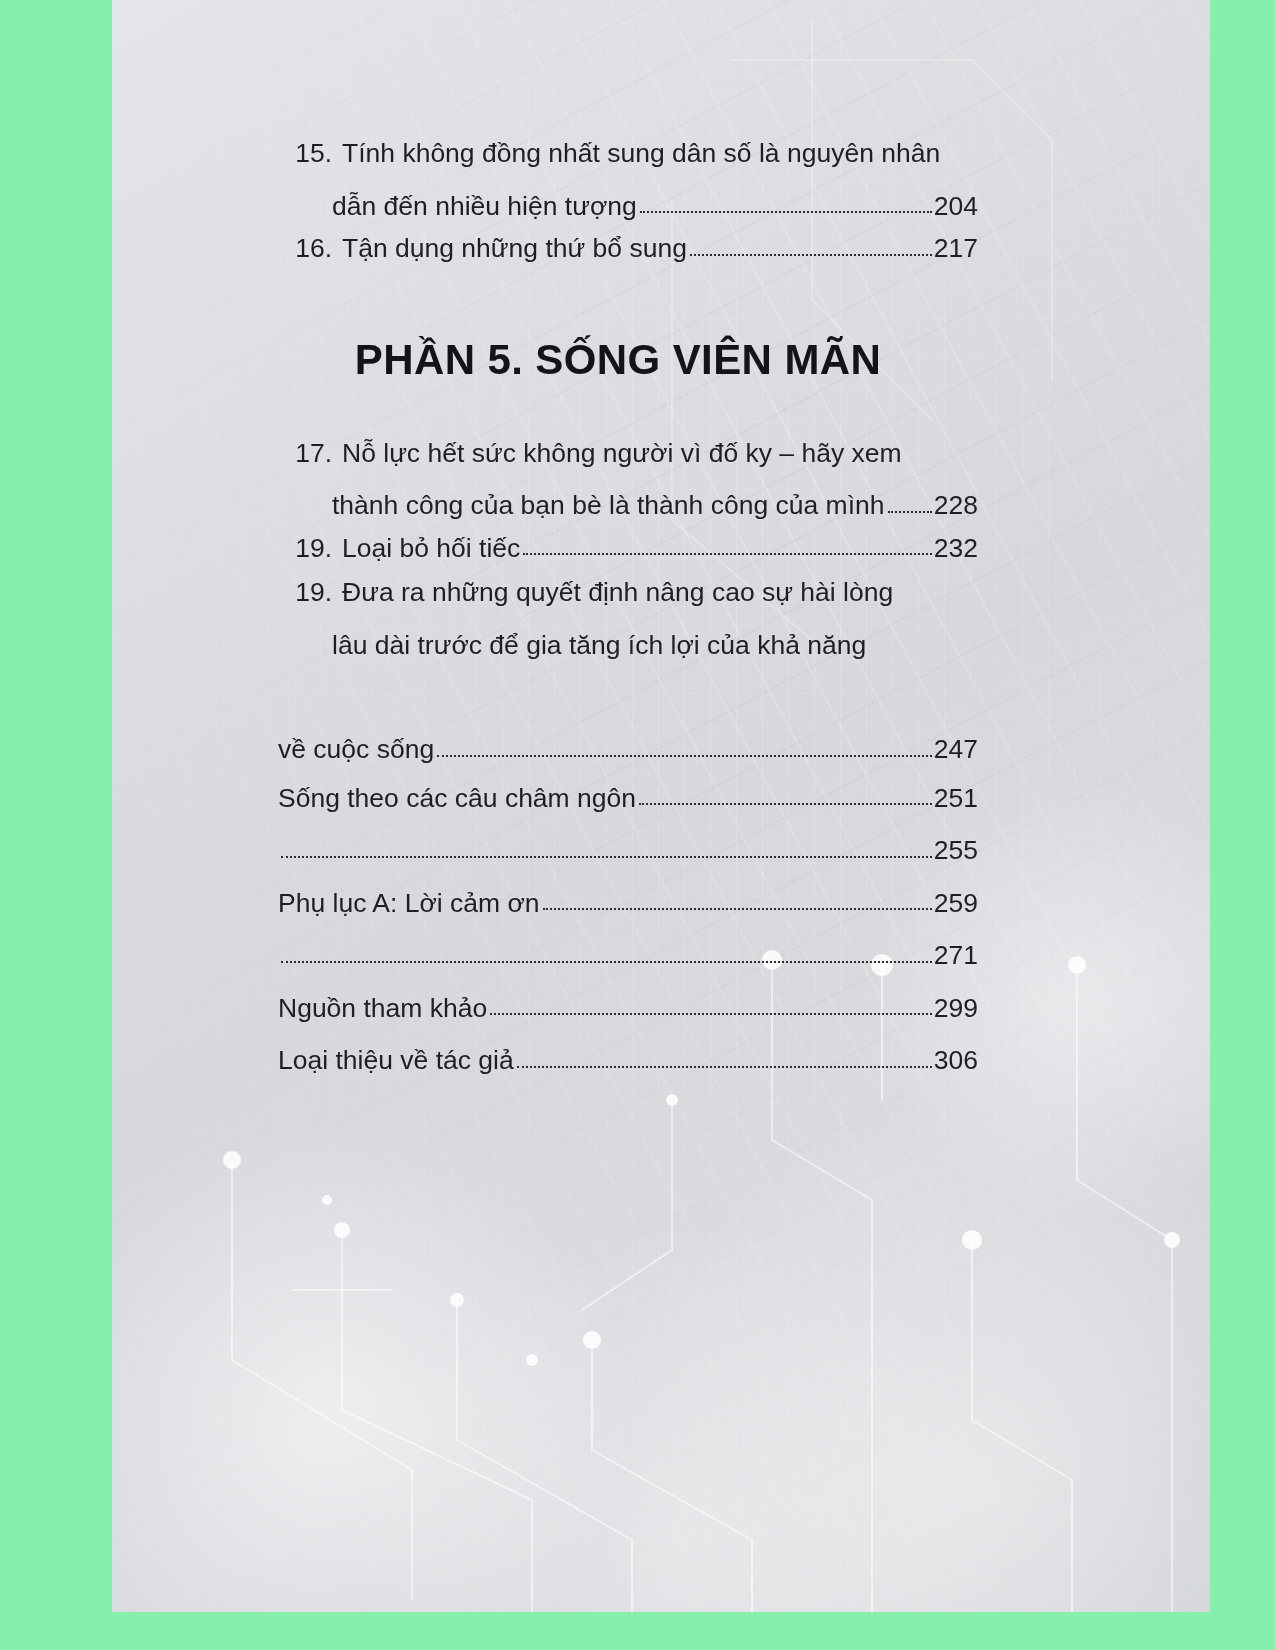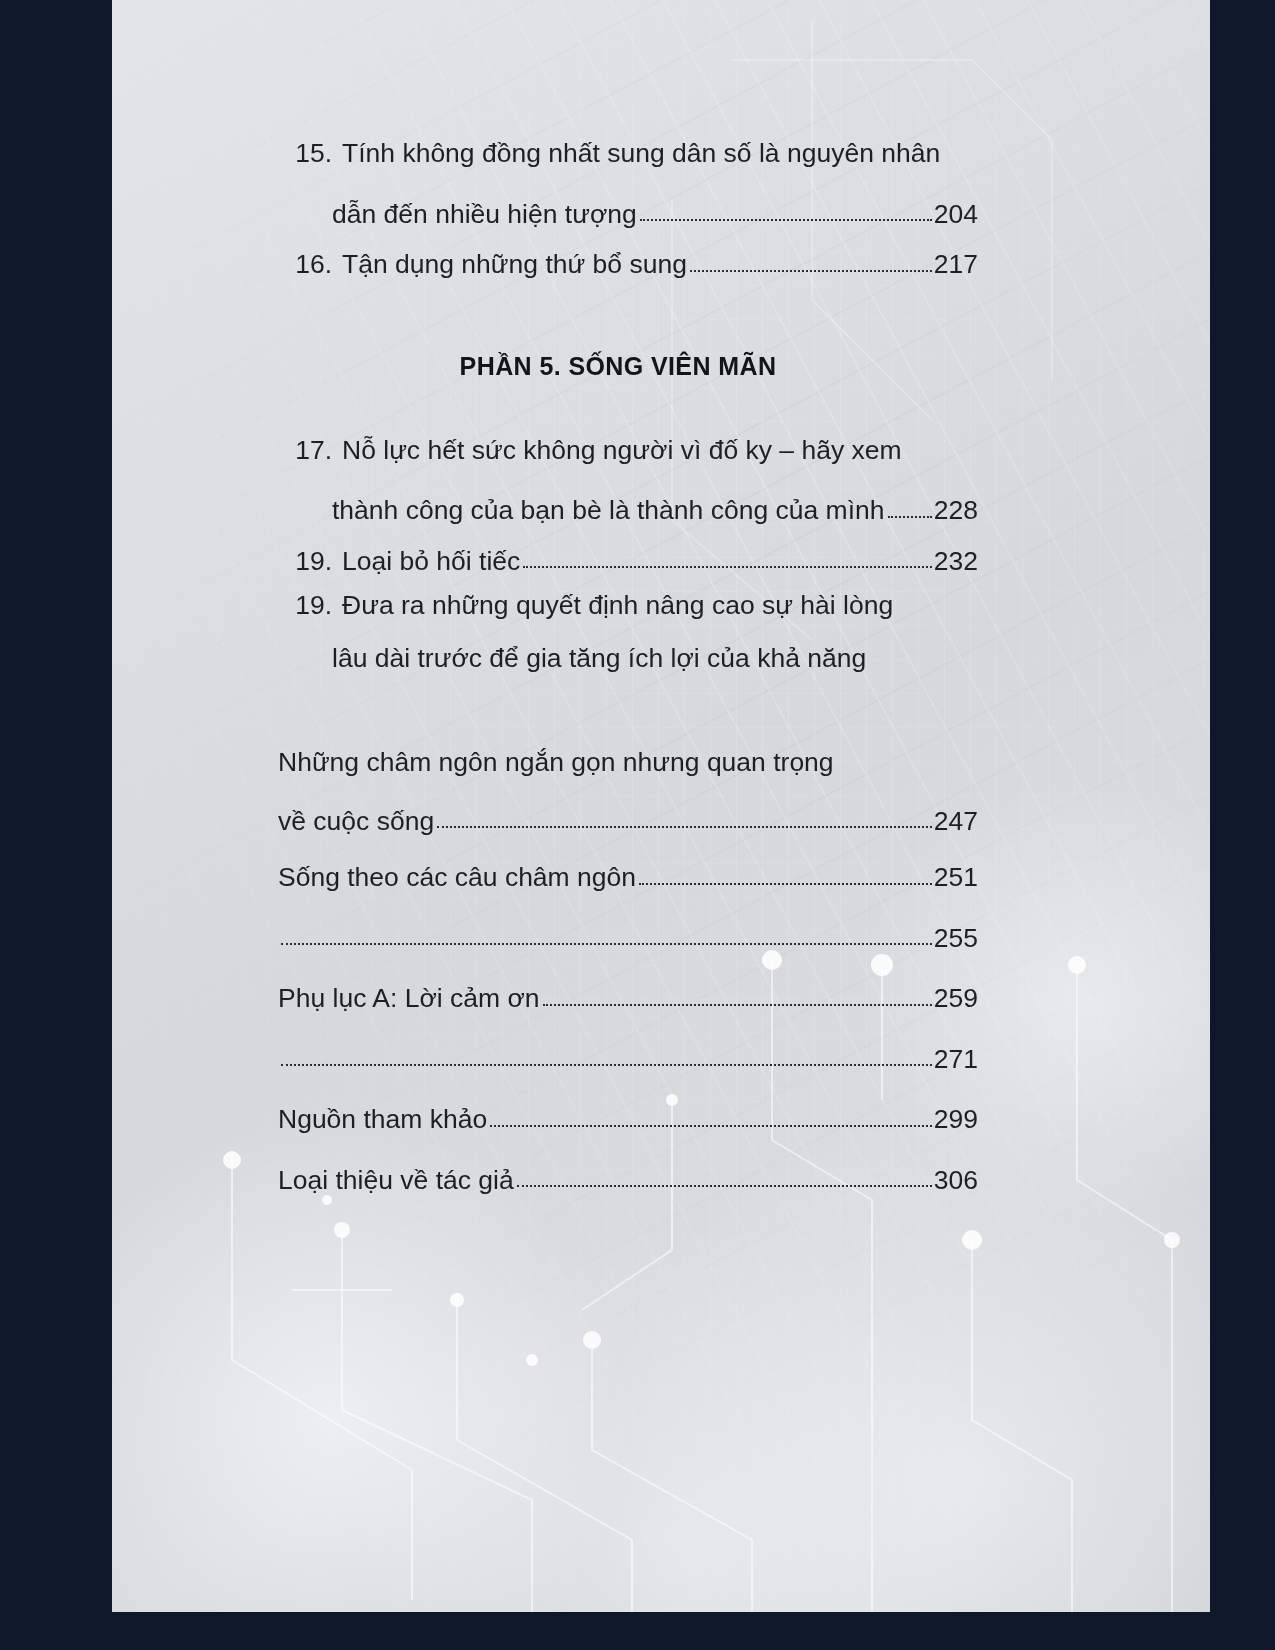--- a/index.html
+++ b/index.html
@@ -8,21 +8,21 @@
     background: #ffffff;
   }
   body {
     font-family: "Liberation Sans", sans-serif;
   }
   .page {
     position: relative;
     width: 1275px;
     height: 1650px;
     overflow: hidden;
-    background: #0f172a;
+    background: #86efac;
   }
   .sheet {
     position: absolute;
     left: 112px;
     top: 0px;
     width: 1098px;
     height: 1612px;
     overflow: hidden;
     background: linear-gradient(150deg, #e3e5e8 0%, #dcdee1 25%, #d6d8dc 50%, #d9dbdf 72%, #cfd2d6 100%);
   }
@@ -88,21 +88,20 @@
     overflow: hidden;
     margin: 0 1px 6px 3px;
     border-bottom: 2.6px dotted #2a2c2f;
     height: 1px;
     min-width: 6px;
   }
   .page-no {
     flex: 0 0 auto;
     text-align: center;
     padding-left: 1px;
-    margin-top: 8px;
   }
 
   
   .toc-entry.multi {
     display: block;
     margin-bottom: 16px;
   }
   .toc-entry.multi .line1 {
     display: flex;
     align-items: flex-end;
@@ -111,21 +110,21 @@
   .toc-entry.multi .line2,
   .toc-entry.multi .line3 {
     display: flex;
     align-items: flex-end;
     white-space: nowrap;
     padding-left: 54px;
     margin-top: 26px;
   }
 
   .part-title {
-    font-size: 25px;
+    font-size: 42px;
     font-weight: bold;
     color: #121417;
     text-align: center;
     letter-spacing: 0.4px;
     margin: 74px 0 56px 0;
     padding-right: 20px;
   }
 
   .back-matter {
     margin-top: 78px;
@@ -237,23 +236,20 @@
           <span class="toc-text">Đưa ra những quyết định nâng cao sự hài lòng</span>
         </div>
         <div class="line2">
           <span class="toc-text">lâu dài trước để gia tăng ích lợi của khả năng</span>
         </div>
       </div>
 
       <div class="back-matter">
 
         <div class="bm-entry multi">
-          <div class="line1">
-            <span class="toc-text">Những châm ngôn ngắn gọn nhưng quan trọng</span>
-          </div>
           <div class="line2">
             <span class="toc-text">về cuộc sống</span>
             <span class="dots"></span>
             <span class="page-no">247</span>
           </div>
         </div>
 
         <div class="bm-entry">
           <span class="toc-text">Sống theo các câu châm ngôn</span>
           <span class="dots"></span>

